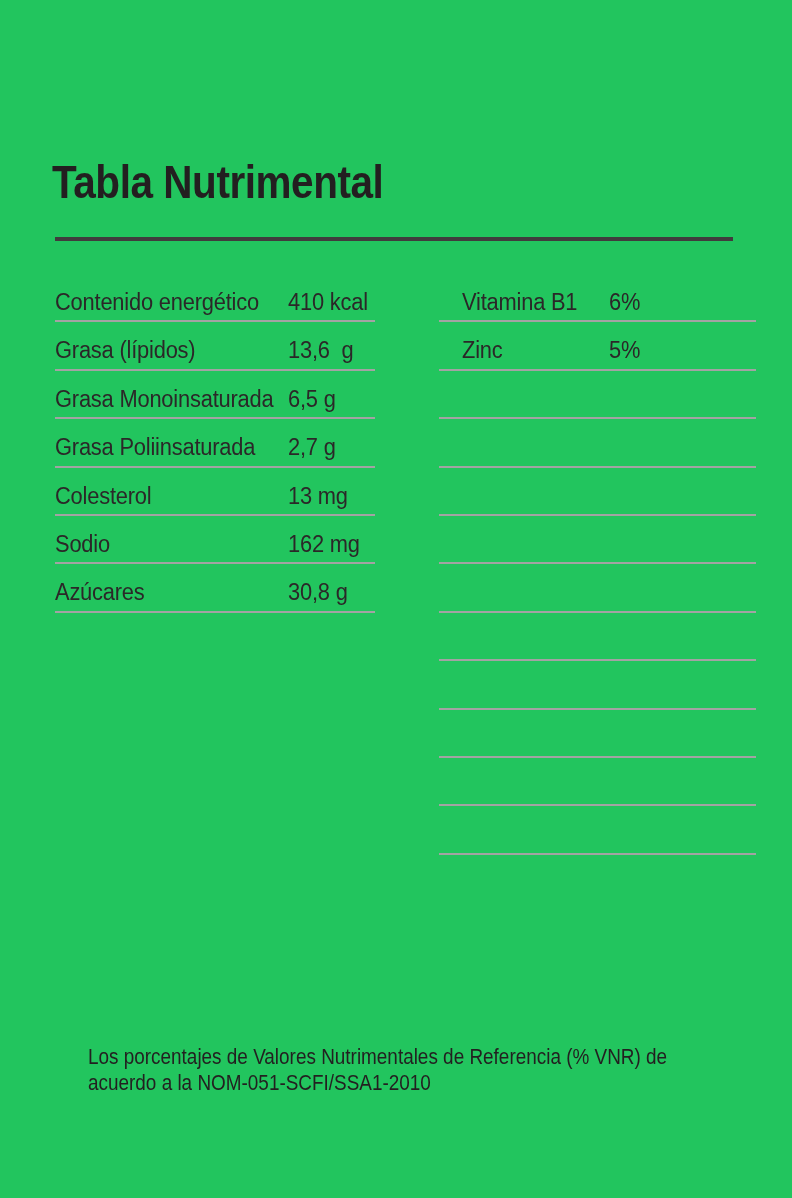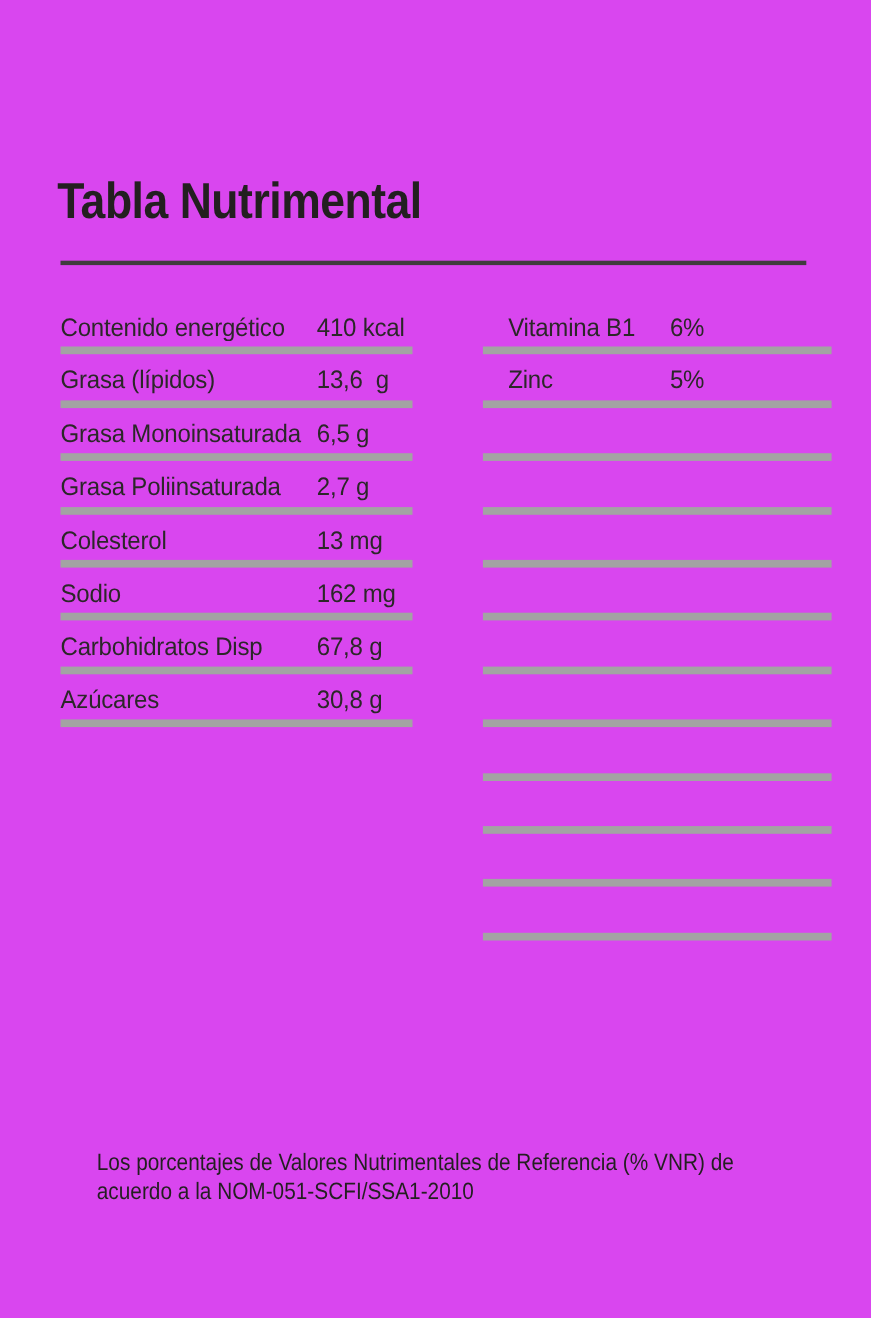--- a/index.html
+++ b/index.html
@@ -1,20 +1,20 @@
 <!DOCTYPE html>
 <html><head>
 <meta charset="utf-8">
 <style>
   html, body { margin: 0; padding: 0; background: #ffffff; }
   .page {
     position: relative;
     width: 792px;
     height: 1198px;
-    background: #d946ef;
+    background: #22c55e;
     font-family: "Liberation Sans", sans-serif;
     color: #231f20;
     overflow: hidden;
   }
   .title {
     position: absolute;
     left: 52px;
     top: 157px;
     font-size: 46px;
     font-weight: bold;
@@ -36,21 +36,21 @@
   .table-col {
     position: absolute;
     top: 274px;
   }
   .table-left  { left: 55px;  width: 320px; --li: 0px;  --vo: 233px; }
   .table-right { left: 439px; width: 317px; --li: 23px; --vo: 170px; }
   .row {
     position: relative;
     height: 48.4px;
     box-sizing: border-box;
-    border-bottom: 7px solid #a3a3a3;
+    border-bottom: 2px solid #a3a3a3;
   }
   .row .lbl, .row .val {
     position: absolute;
     bottom: 5px;
     font-size: 23px;
     line-height: 1.1;
     letter-spacing: -0.2px;
     transform: scaleX(0.95);
     transform-origin: left bottom;
     white-space: pre;
@@ -96,24 +96,20 @@
         <span class="lbl">Grasa Poliinsaturada</span>
         <span class="val">2,7 g</span>
       </div>
       <div class="row">
         <span class="lbl">Colesterol</span>
         <span class="val">13 mg</span>
       </div>
       <div class="row">
         <span class="lbl">Sodio</span>
         <span class="val">162 mg</span>
-      </div>
-      <div class="row">
-        <span class="lbl">Carbohidratos Disp</span>
-        <span class="val">67,8 g</span>
       </div>
       <div class="row">
         <span class="lbl">Azúcares</span>
         <span class="val">30,8 g</span>
       </div>
     </div>
 
   <div class="table-col table-right">
       <div class="row">
         <span class="lbl">Vitamina B1</span>

